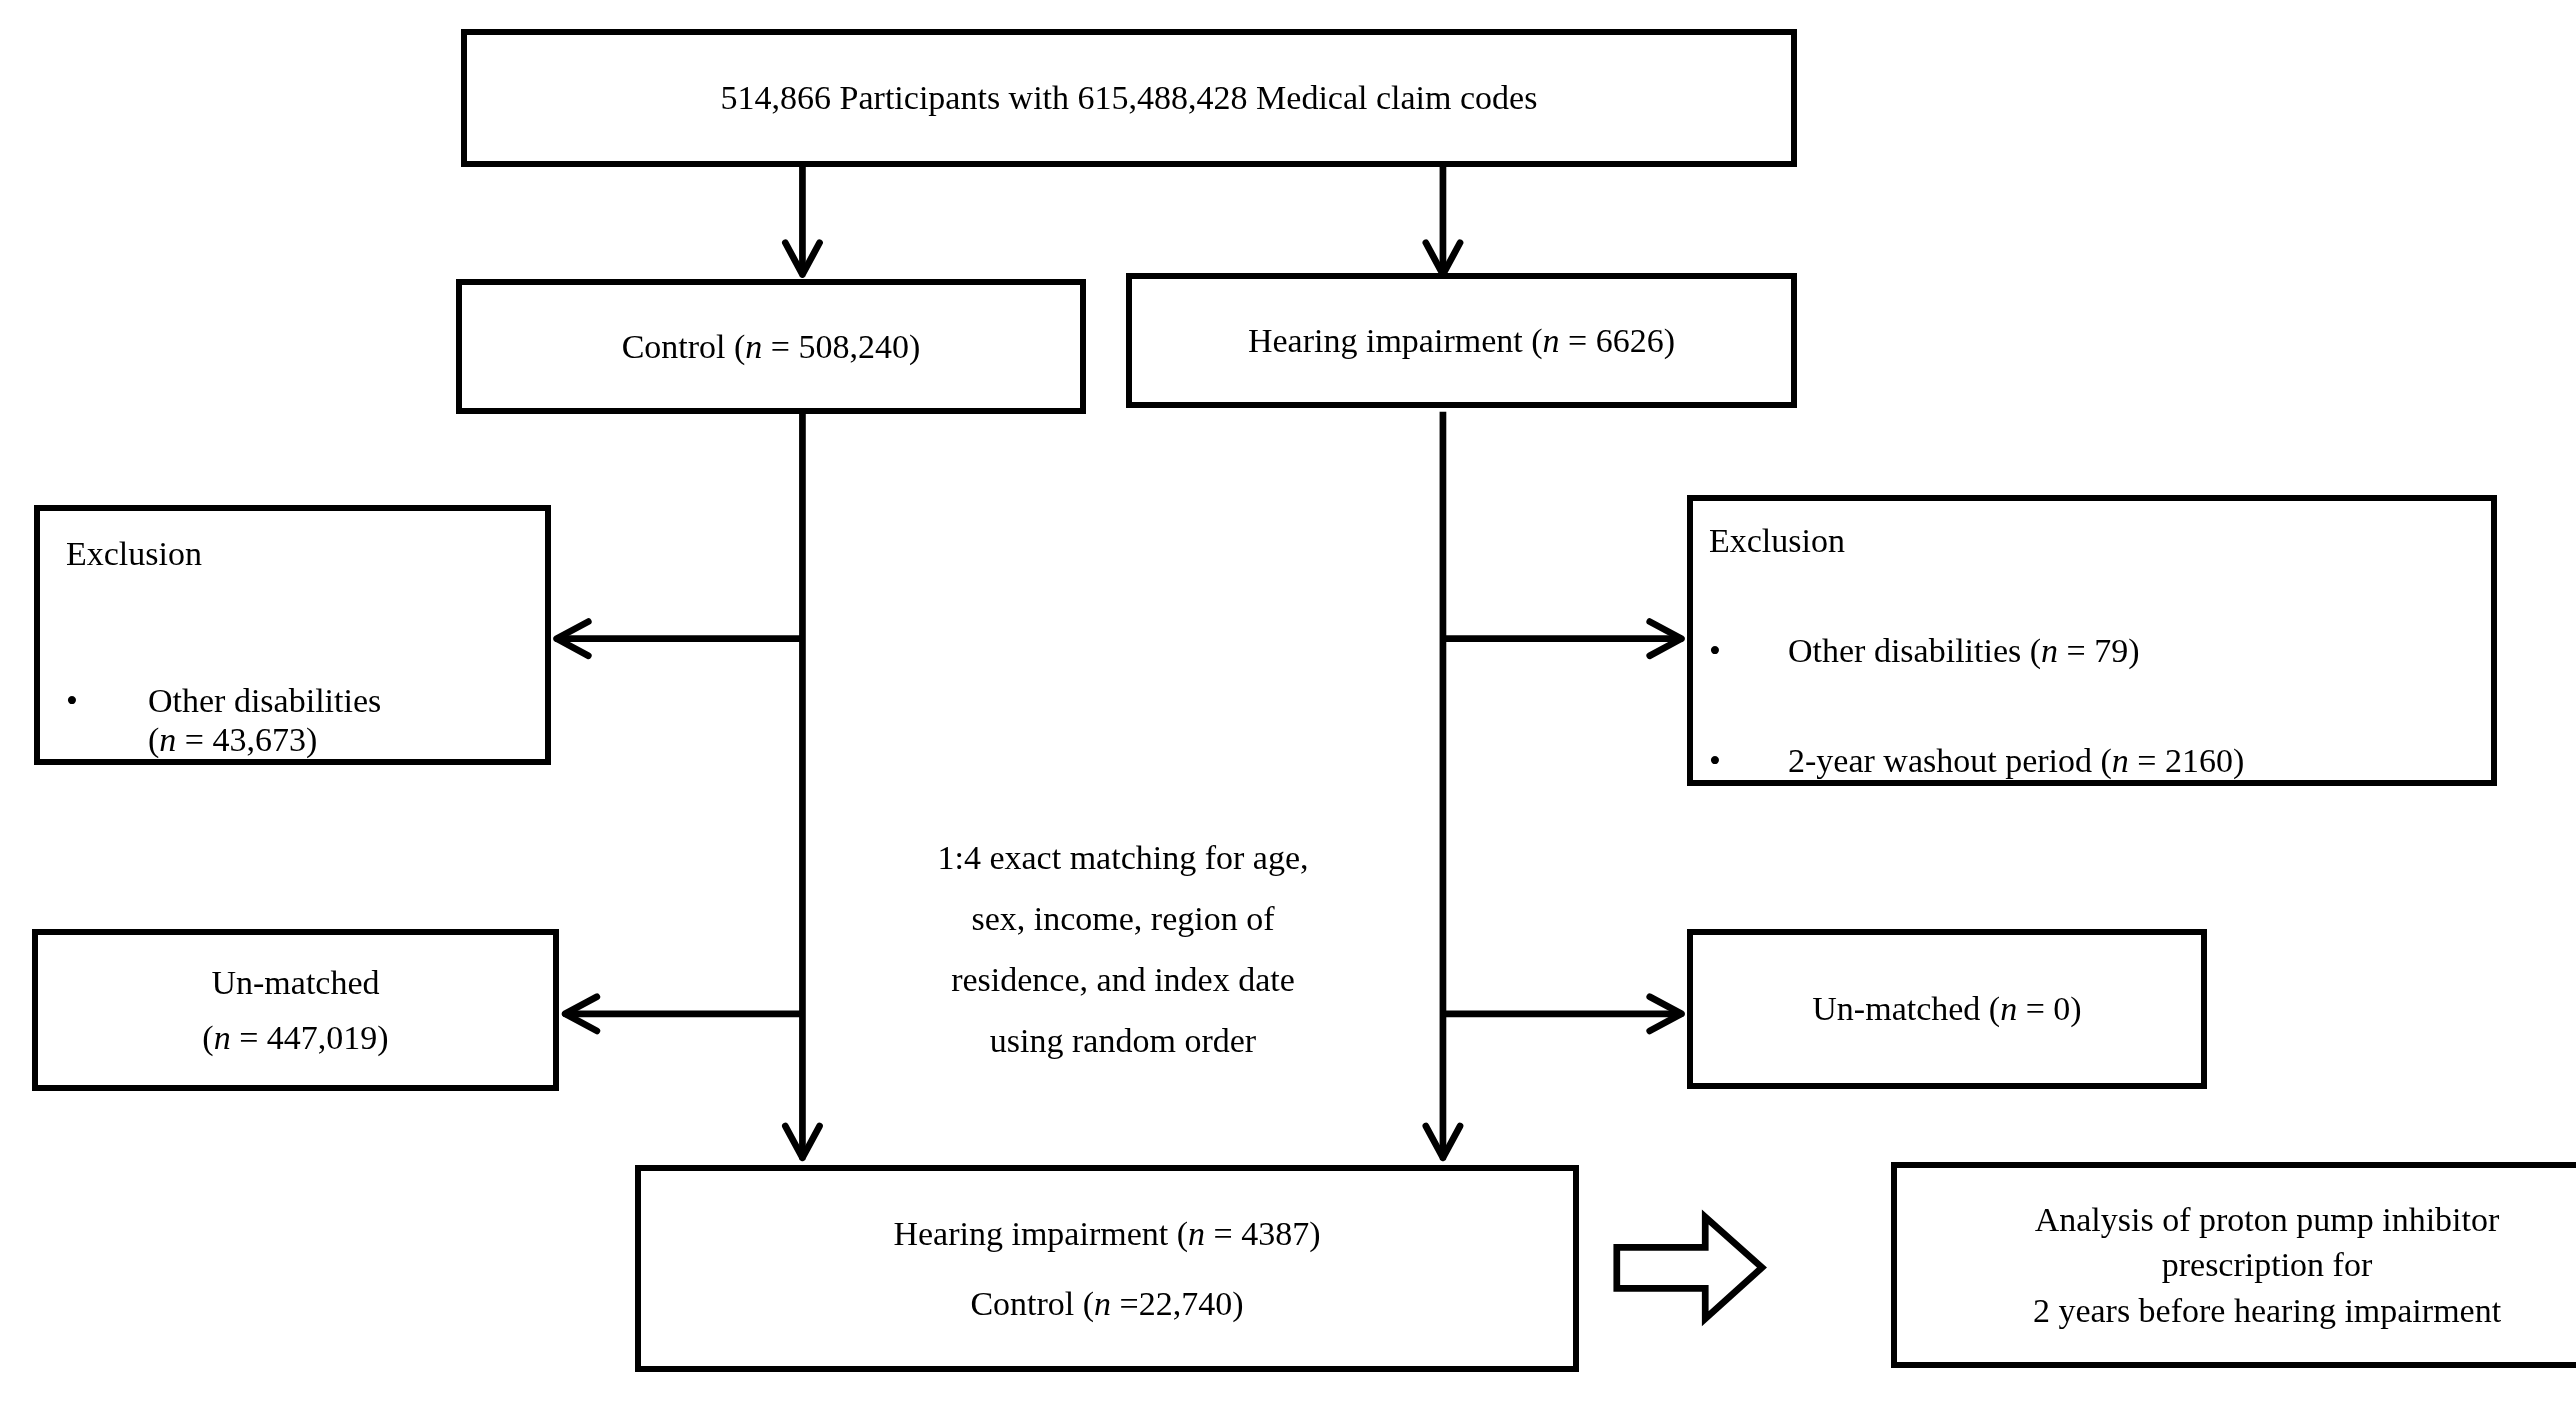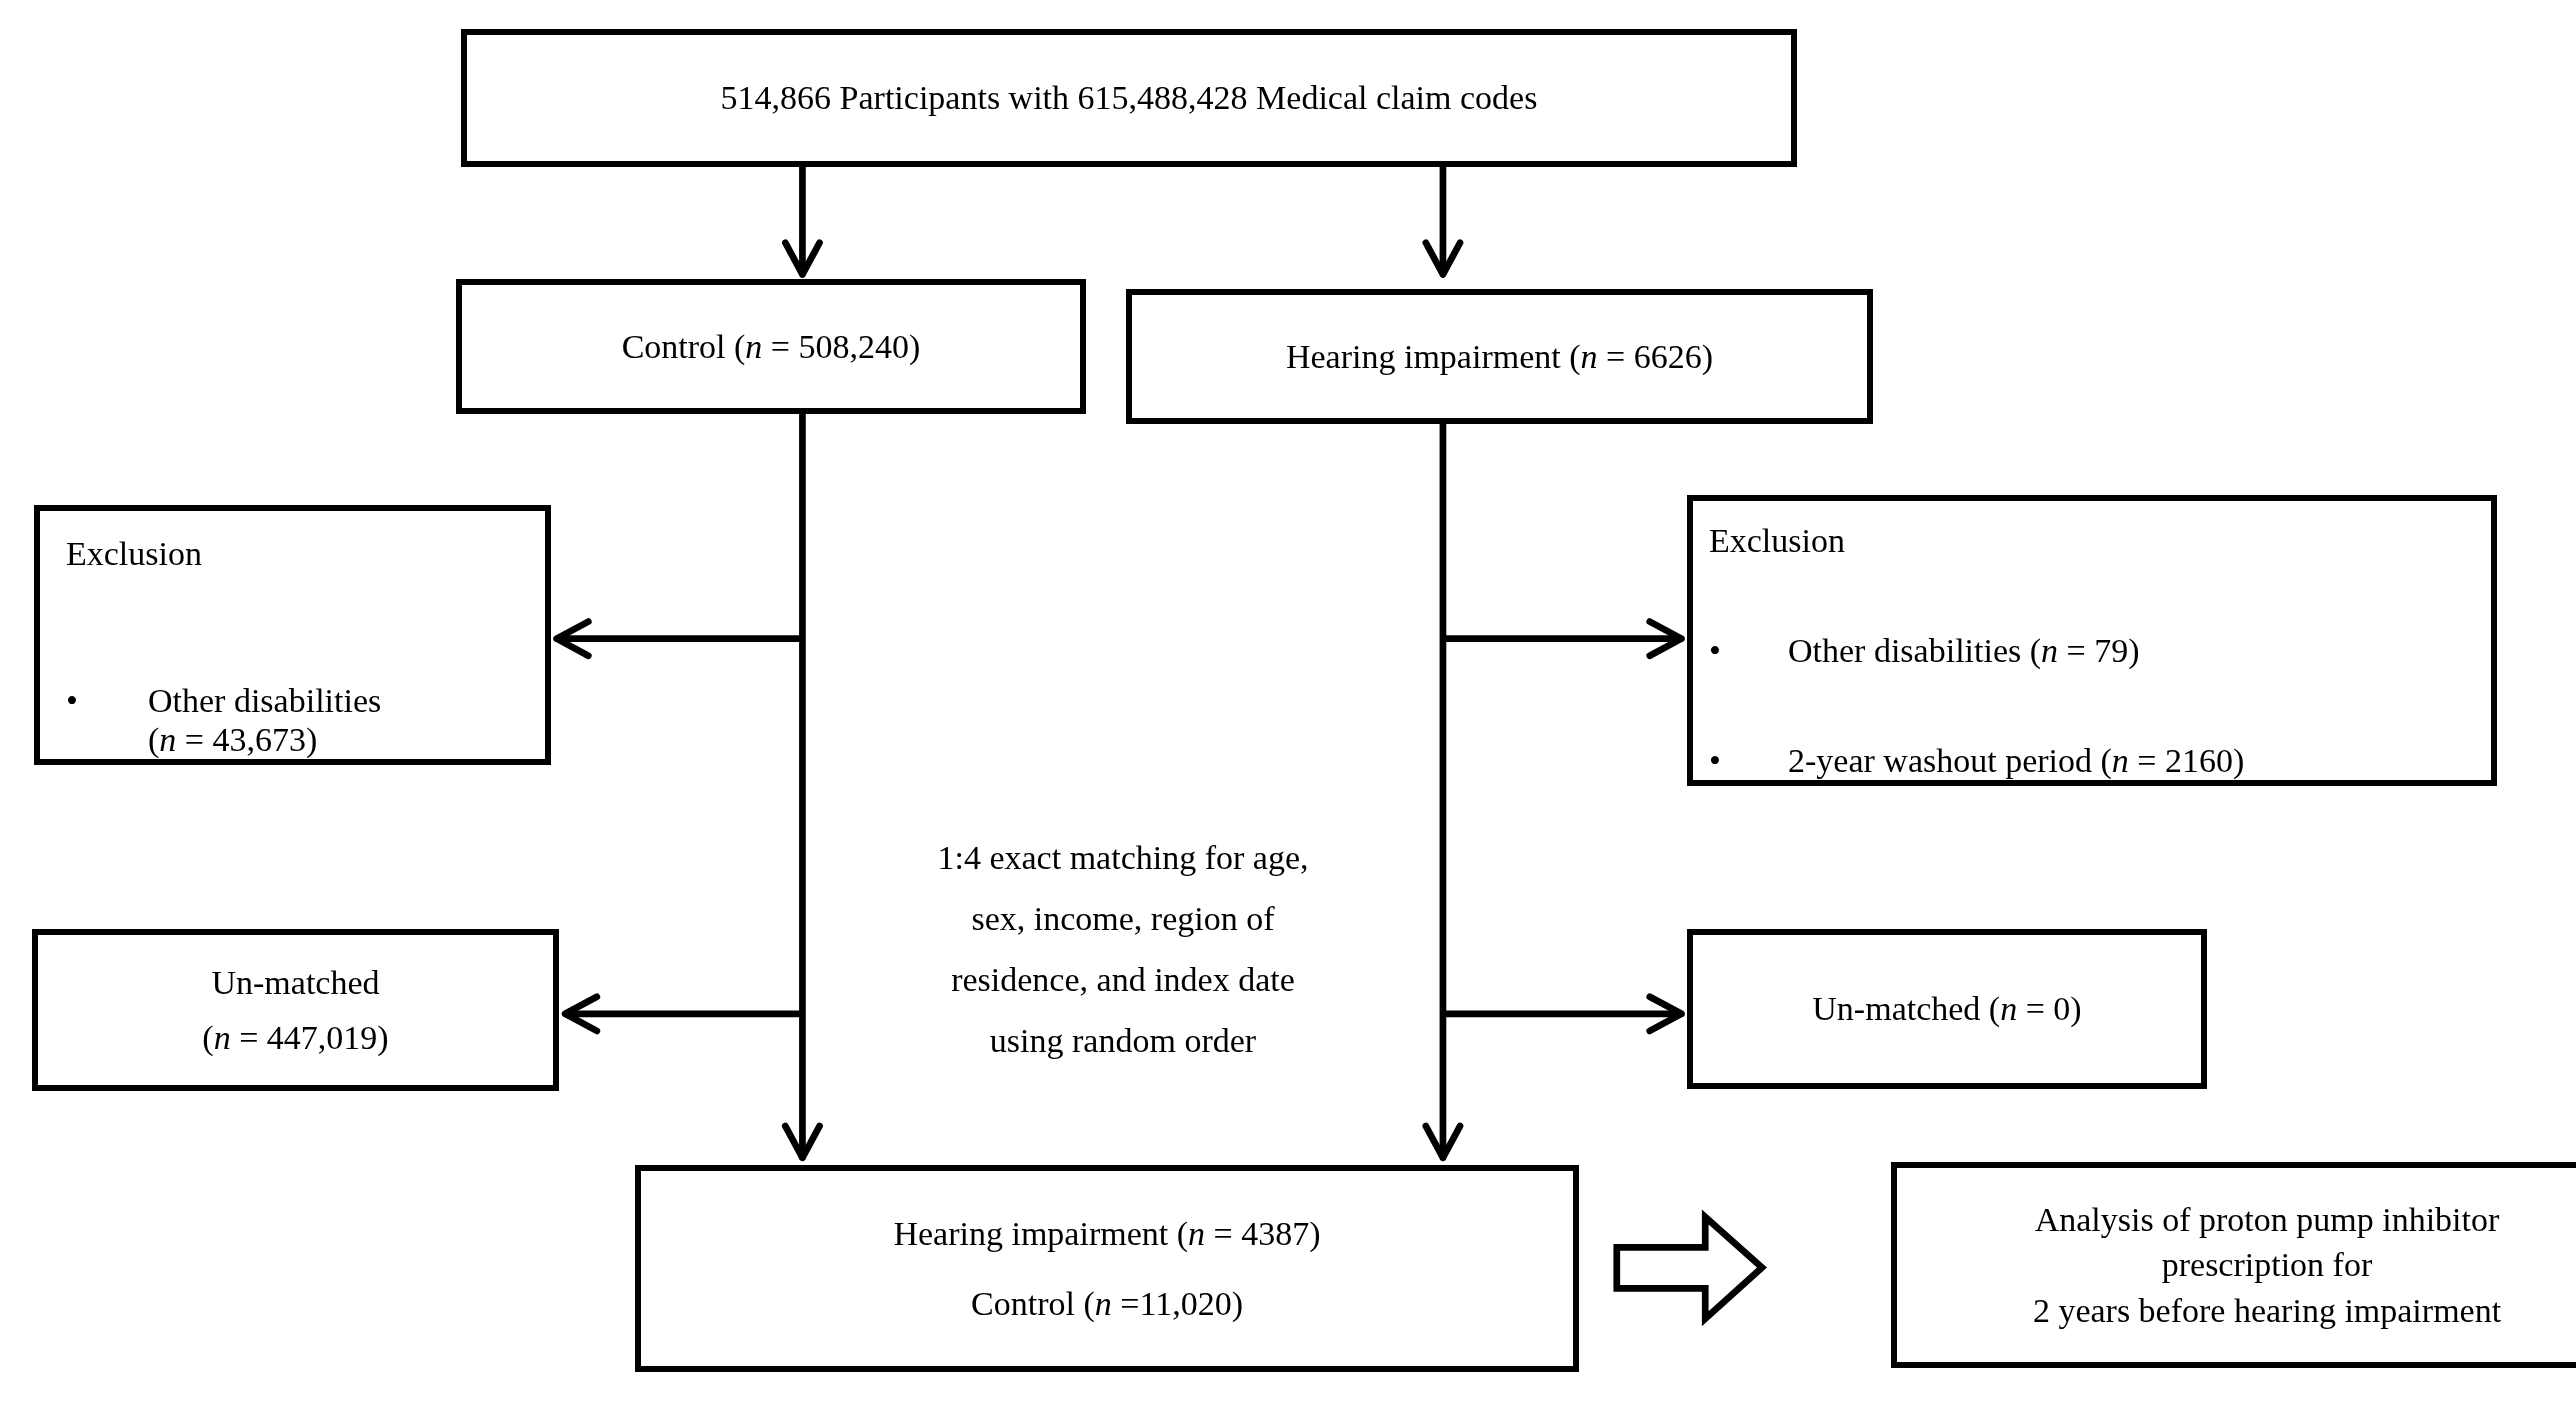--- a/index.html
+++ b/index.html
@@ -12,21 +12,21 @@
   .box {
     position:absolute; background:#ffffff; border:6.7px solid #000000;
     box-sizing:border-box; display:flex; flex-direction:column;
     justify-content:center; align-items:center; text-align:center;
   }
   .line { line-height:1.15; white-space:nowrap; }
   .it { font-style:italic; }
   
   #box-participants { left:461px;  top:29px;   width:1336px; height:138px; }
   #box-control      { left:456px;  top:279px;  width:630px; height:135px; }
-  #box-hearing      { left:1126px; top:289px;  width:747px; height:135px;align-items:center; }
+  #box-hearing      { left:1126px; top:273px;  width:671px; height:135px;align-items:center; }
   #box-unmatched-left  { left:32px;   top:929px; width:527px; height:162px; row-gap:15px; }
   #box-unmatched-right { left:1687px; top:929px; width:520px; height:160px; }
   #box-matched      { left:635px; top:1165px; width:944px; height:207px; row-gap:30.5px; }
   #box-analysis     { left:1891px; top:1162px; width:752px; height:206px; row-gap:6.1px; padding:0 4.9px;align-items:center; }
   
   .excl { justify-content:space-between; align-items:stretch; text-align:left; }
   #box-exclusion-left  { left:34px;   top:505px; width:517px;  height:260px; padding:22.6px 12.2px 0 26px; row-gap:26px; }
   #box-exclusion-right { left:1687px; top:495px; width:810px; height:291px; padding:20px 8.5px 0 16px; row-gap:39px; }
   .bullet { display:flex; align-items:flex-start; }
   .bullet .marker { flex:0 0 auto; line-height:1.15; }
@@ -114,21 +114,21 @@
 
   <div id="matching-note">
     <div class="line"><span>1:4 exact matching for age,</span></div>
     <div class="line"><span>sex, income, region of</span></div>
     <div class="line"><span>residence, and index date</span></div>
     <div class="line"><span>using random order</span></div>
   </div>
 
   <div class="box" id="box-matched">
     <div class="line"><span>Hearing impairment (</span><span class="it">n</span><span> = 4387)</span></div>
-    <div class="line"><span>Control (</span><span class="it">n</span><span> =11,020)</span></div>
+    <div class="line"><span>Control (</span><span class="it">n</span><span> =22,740)</span></div>
   </div>
 
   <div class="box" id="box-analysis">
     <div class="line"><span>Analysis of proton pump inhibitor</span></div>
     <div class="line"><span>prescription for</span></div>
     <div class="line"><span>2 years before hearing impairment</span></div>
   </div>
 
 </div>
 

